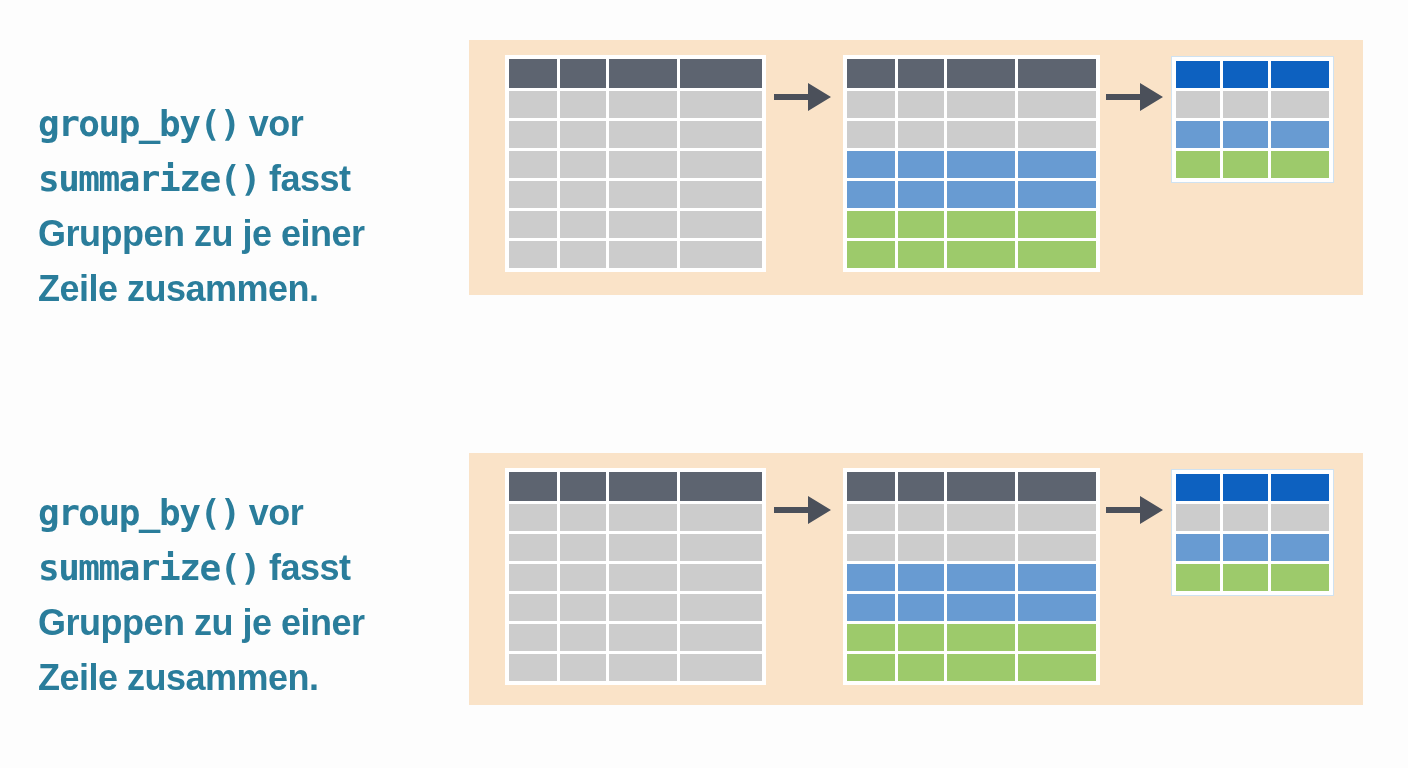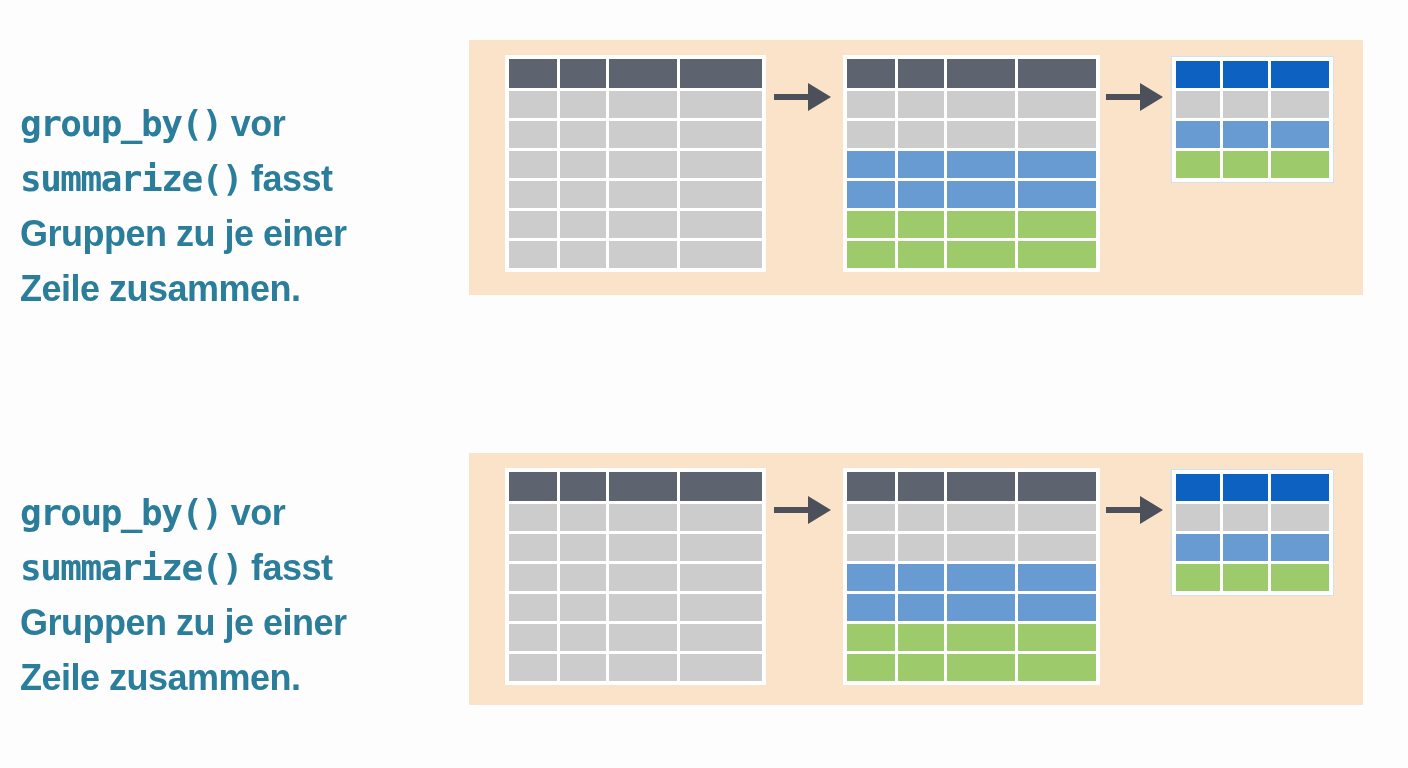--- a/index.html
+++ b/index.html
@@ -2,21 +2,21 @@
 <html style="--panel_bg: #fae3c8; --header: #5d6470; --plain: #cccccc; --group1: #689bd2; --group2: #9dca6b; --summary_header: #0d61c0; --arrow: #4b505a; --caption_text: #2a7d9b;"><head>
 <meta charset="utf-8">
 <style>
   html,body{margin:0;padding:0;background:#ffffff;}
   .canvas{
     position:relative;width:1408px;height:768px;
     background:#fdfdfd;overflow:hidden;
     font-family:"Liberation Sans",sans-serif;
   }
   .caption{
-    position:absolute;left:20px;width:430px;
+    position:absolute;left:38px;width:430px;
     color:var(--caption_text);line-height:48px;
   }
   .cap-line{white-space:nowrap;}
   .cap-code{
     font-family:"DejaVu Sans Mono","Liberation Mono",monospace;
     font-weight:bold;font-size:36px;letter-spacing:-1.5px;
   }
   .cap-sans{
     font-family:"Liberation Sans",sans-serif;
     font-weight:700;font-size:36px;letter-spacing:-0.5px;

